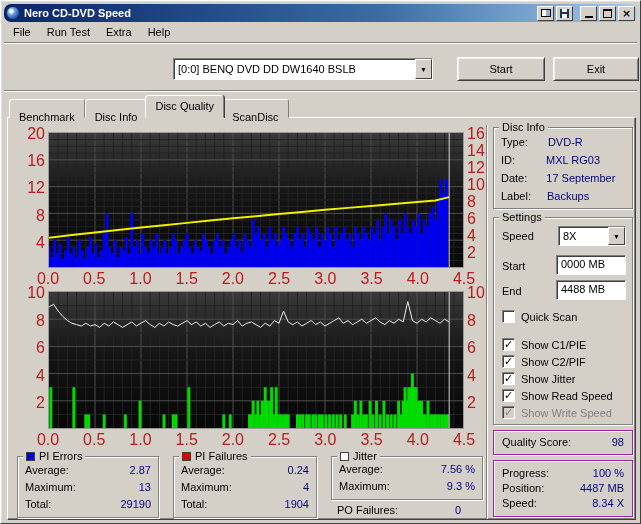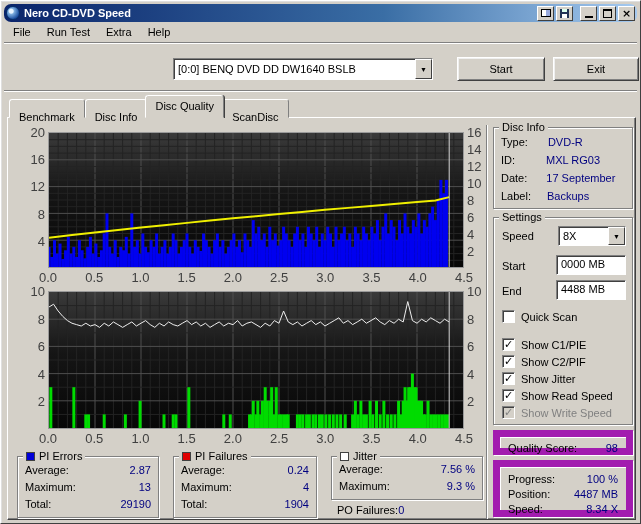--- a/index.html
+++ b/index.html
@@ -53,40 +53,40 @@
   .tabs{position:absolute;left:8px;top:96px;display:flex;align-items:flex-end;height:21px;}
   .tab{height:19px;padding:11px 9px 0;border:1px solid;border-color:#fff #808080 transparent #fff;
     border-radius:3px 3px 0 0;background:#D4D0C8;position:relative;white-space:nowrap;}
   .tab.active{height:23px;padding-top:4px;z-index:5;margin:0 -2px;box-shadow:1px 0 0 #404040;}
   .page{position:absolute;left:6px;top:116px;width:629px;height:403px;background:#D4D0C8;
     border:1px solid;border-color:#fff #404040 #404040 #fff;box-shadow:inset -1px -1px 0 #808080;}
   
   .plot{position:absolute;border:1px solid #9a9a9a;
     background:linear-gradient(180deg,#3a3a3a 0%,#151515 45%,#070707 100%);}
   .plot svg{display:block;width:100%;height:100%;}
-  .tick{position:absolute;font-size:13px;color:#404040;}
+  .tick{position:absolute;font-size:16px;color:#b91c1c;}
   
   .gbox{position:absolute;border:1px solid #808080;box-shadow:inset 1px 1px 0 #fff,1px 1px 0 #fff;}
   .gbox .legend{position:absolute;top:-7px;left:5px;background:#D4D0C8;padding:0 3px;
     display:flex;align-items:center;gap:4px;}
   .swatch{width:9px;height:9px;border:1px solid #404040;display:inline-block;}
   .statrow{position:absolute;left:7px;right:7px;display:flex;justify-content:space-between;gap:8px;}
   .val{color:#000080;}
   
   .field{position:absolute;background:#fff;border:1px solid;border-color:#808080 #fff #fff #808080;
     box-shadow:inset 1px 1px 0 #404040;padding:2px 4px;white-space:nowrap;}
   .cbrow{position:absolute;display:flex;align-items:center;gap:6px;}
   .cb{width:13px;height:13px;background:#fff;border:1px solid;border-color:#808080 #fff #fff #808080;
     box-shadow:inset 1px 1px 0 #404040;display:flex;align-items:center;justify-content:center;
     font-size:11px;line-height:1;color:#fff;flex:none;font-family:"DejaVu Sans",sans-serif;}
   .cbrow.checked .cb{color:#000;}
   .cbrow.disabled .cb{background:#D4D0C8;color:#808080;}
   .cbrow.disabled .cblabel{color:#808080;}
   .vsep{position:absolute;width:2px;border-left:1px solid #808080;border-right:1px solid #fff;}
-  .panel{position:absolute;border:7px solid #a21caf;box-shadow:inset 1px 1px 0 #fff,1px 1px 0 #fff;}
+  .panel{position:absolute;border:1px solid #a21caf;box-shadow:inset 1px 1px 0 #fff,1px 1px 0 #fff;}
   .prow{position:absolute;left:8px;right:8px;display:flex;justify-content:space-between;}
 </style>
 </head>
 <body>
 
 <div class="win">
 
   <div class="titlebar">
     <span class="appicon"></span>
     <span class="title">Nero CD-DVD Speed</span>
@@ -661,18 +661,18 @@
     </span>
     <div class="statrow" style="top:6px">
         <span>Average:</span>
         <span class="val">7.56 %</span>
       </div>
     <div class="statrow" style="top:23px">
         <span>Maximum:</span>
         <span class="val">9.3 %</span>
       </div>
   </div>
-  <div style="position:absolute;left:336px;top:503px;width:124px;display:flex;justify-content:flex-start">
+  <div style="position:absolute;left:336px;top:503px;width:124px;display:flex;justify-content:space-between">
     <span>PO Failures:</span>
     <span class="val">0</span>
   </div>
 
 </div>
 
 </body></html>

